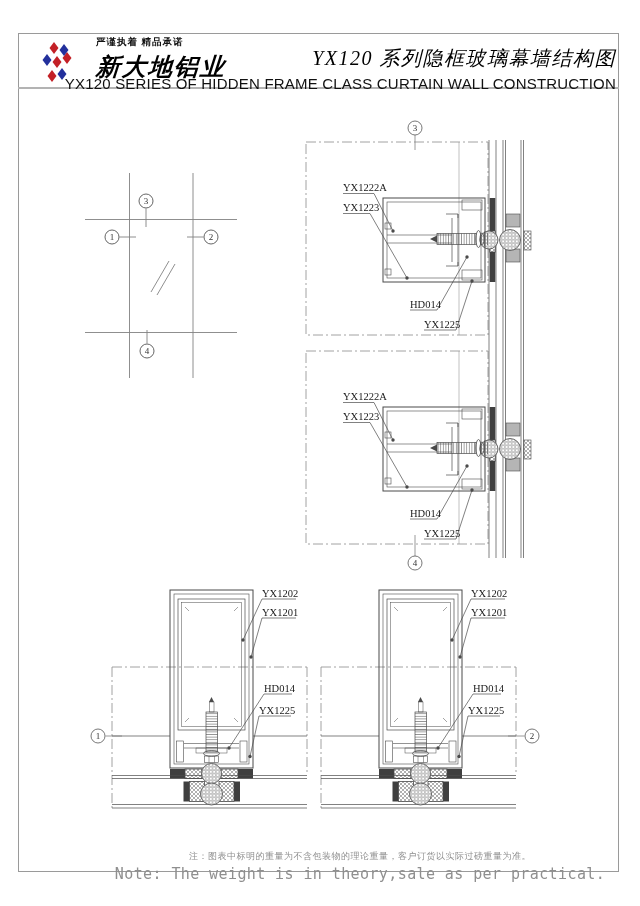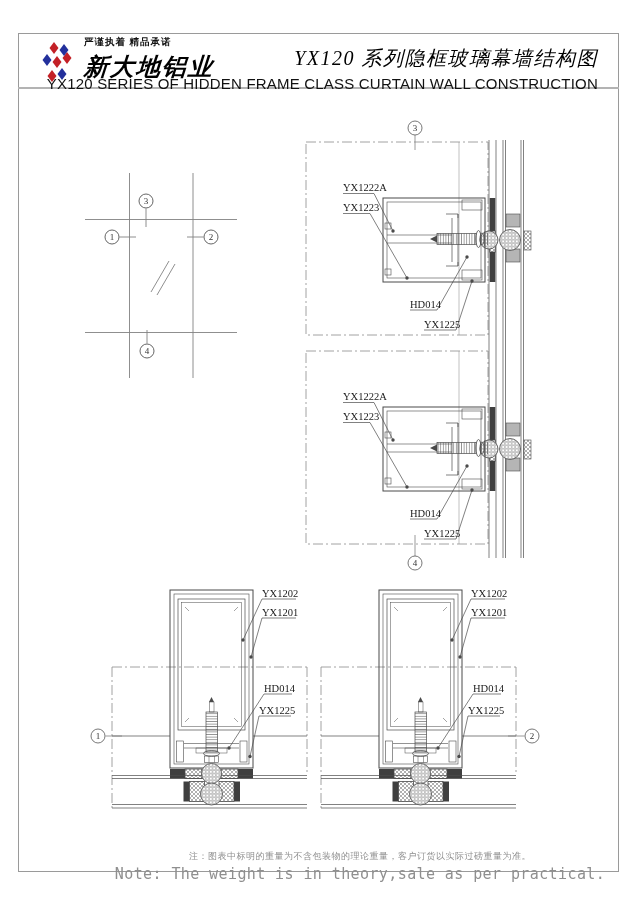--- a/index.html
+++ b/index.html
@@ -1,24 +1,24 @@
 <!DOCTYPE html>
 <html><head>
 <meta charset="utf-8">
 <style>
   html,body{margin:0;padding:0;background:#fff;}
   body{width:640px;height:906px;overflow:hidden;font-family:"Liberation Sans",sans-serif;}
   .page{position:relative;width:640px;height:906px;background:#fff;}
   .frame{position:absolute;left:18px;top:33px;width:599px;height:837px;border:1px solid #9a9a9a;}
   .header-sep{position:absolute;left:18px;top:87px;width:601px;height:2px;background:#b3b3b3;}
   .logo{position:absolute;left:40px;top:42px;}
-  .brand{position:absolute;left:84px;top:36px;}
+  .brand{position:absolute;left:96px;top:36px;}
   .slogan{font-family:"Liberation Serif",serif;font-weight:bold;font-size:9.5px;color:#111;letter-spacing:1px;}
   .company{font-family:"Liberation Serif",serif;font-weight:bold;font-style:italic;font-size:24px;color:#000;letter-spacing:2px;margin-top:2px;transform:skewX(-4deg);}
-  .titles{position:absolute;right:42px;top:45px;text-align:right;}
+  .titles{position:absolute;right:24px;top:45px;text-align:right;}
   .title-cn{font-family:"Liberation Serif",serif;font-style:italic;font-size:20px;color:#000;letter-spacing:1.5px;}
   .title-en{font-family:"Liberation Sans",sans-serif;font-size:15px;color:#111;margin-top:3px;letter-spacing:0.2px;margin-left:21px;}
   .drawing{position:absolute;left:0;top:0;width:640px;height:906px;}
   .footer{position:absolute;left:0;top:850px;width:640px;text-align:center;color:#8f8f8f;margin-left:40px;}
   .note-cn{font-size:9px;letter-spacing:0.5px;}
   .note-en{font-family:"DejaVu Sans Mono",monospace;font-size:15px;margin-top:2px;letter-spacing:0.4px;}
 </style>
 </head>
 <body>
 

